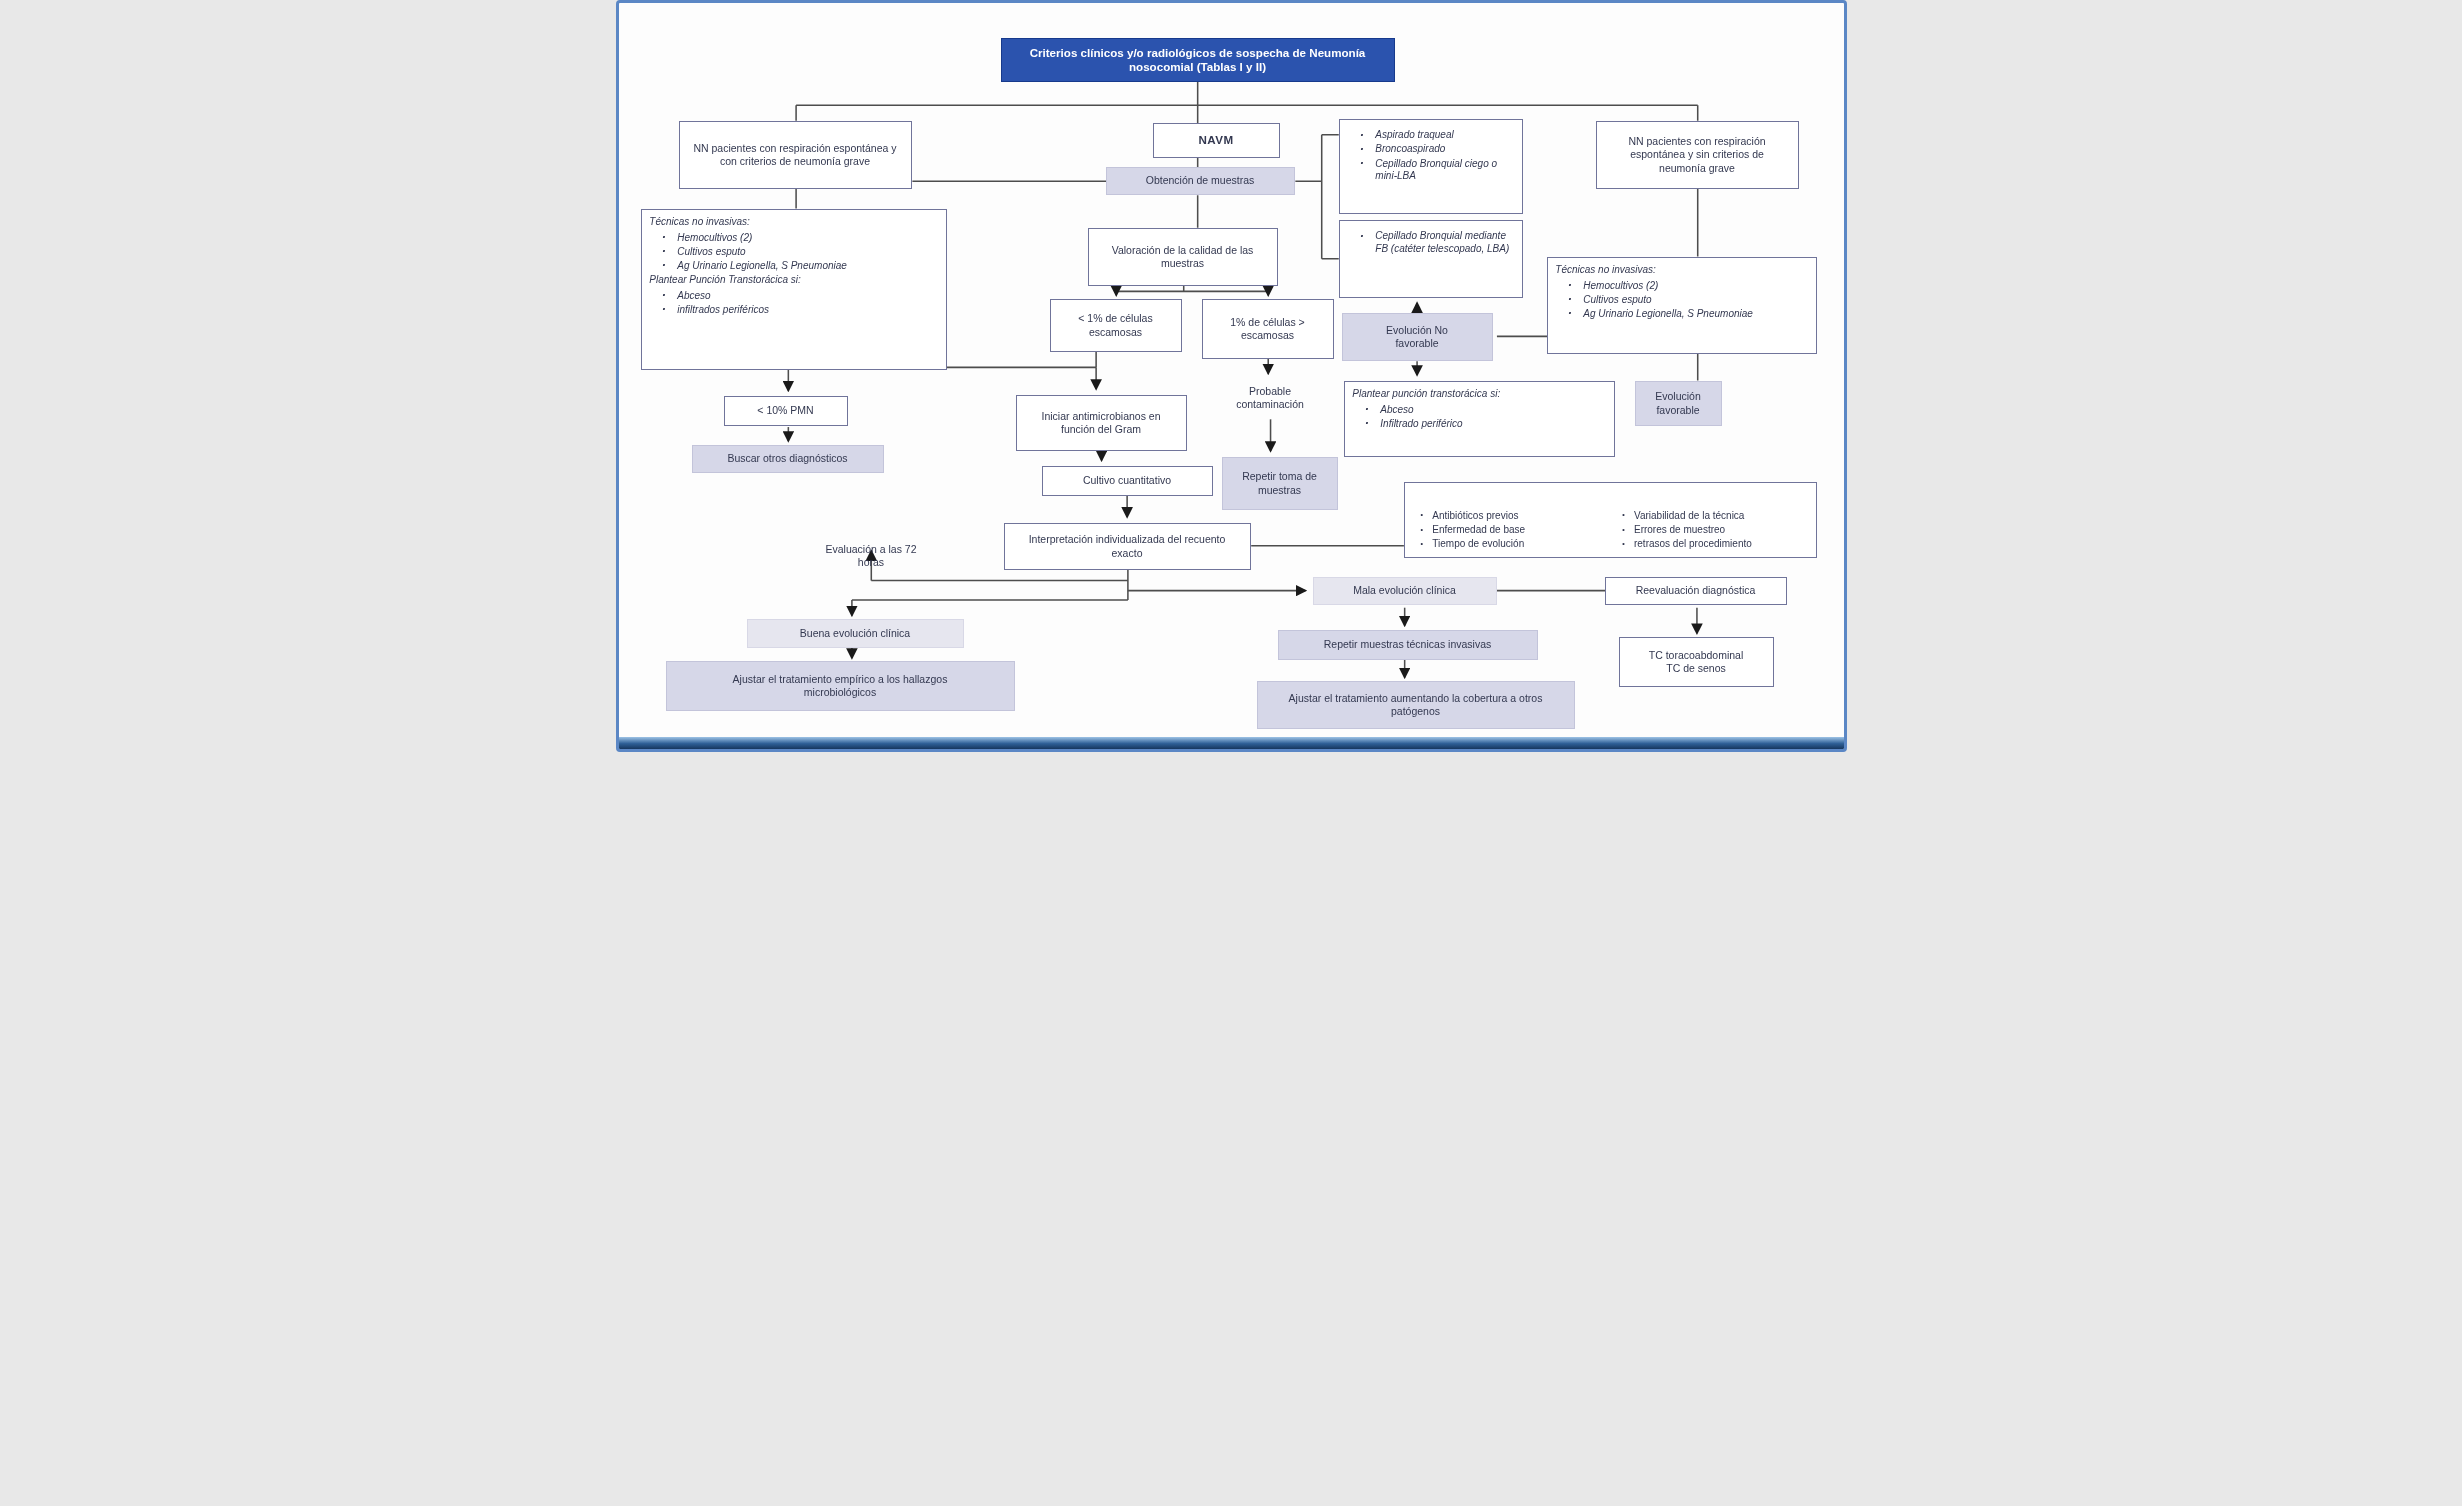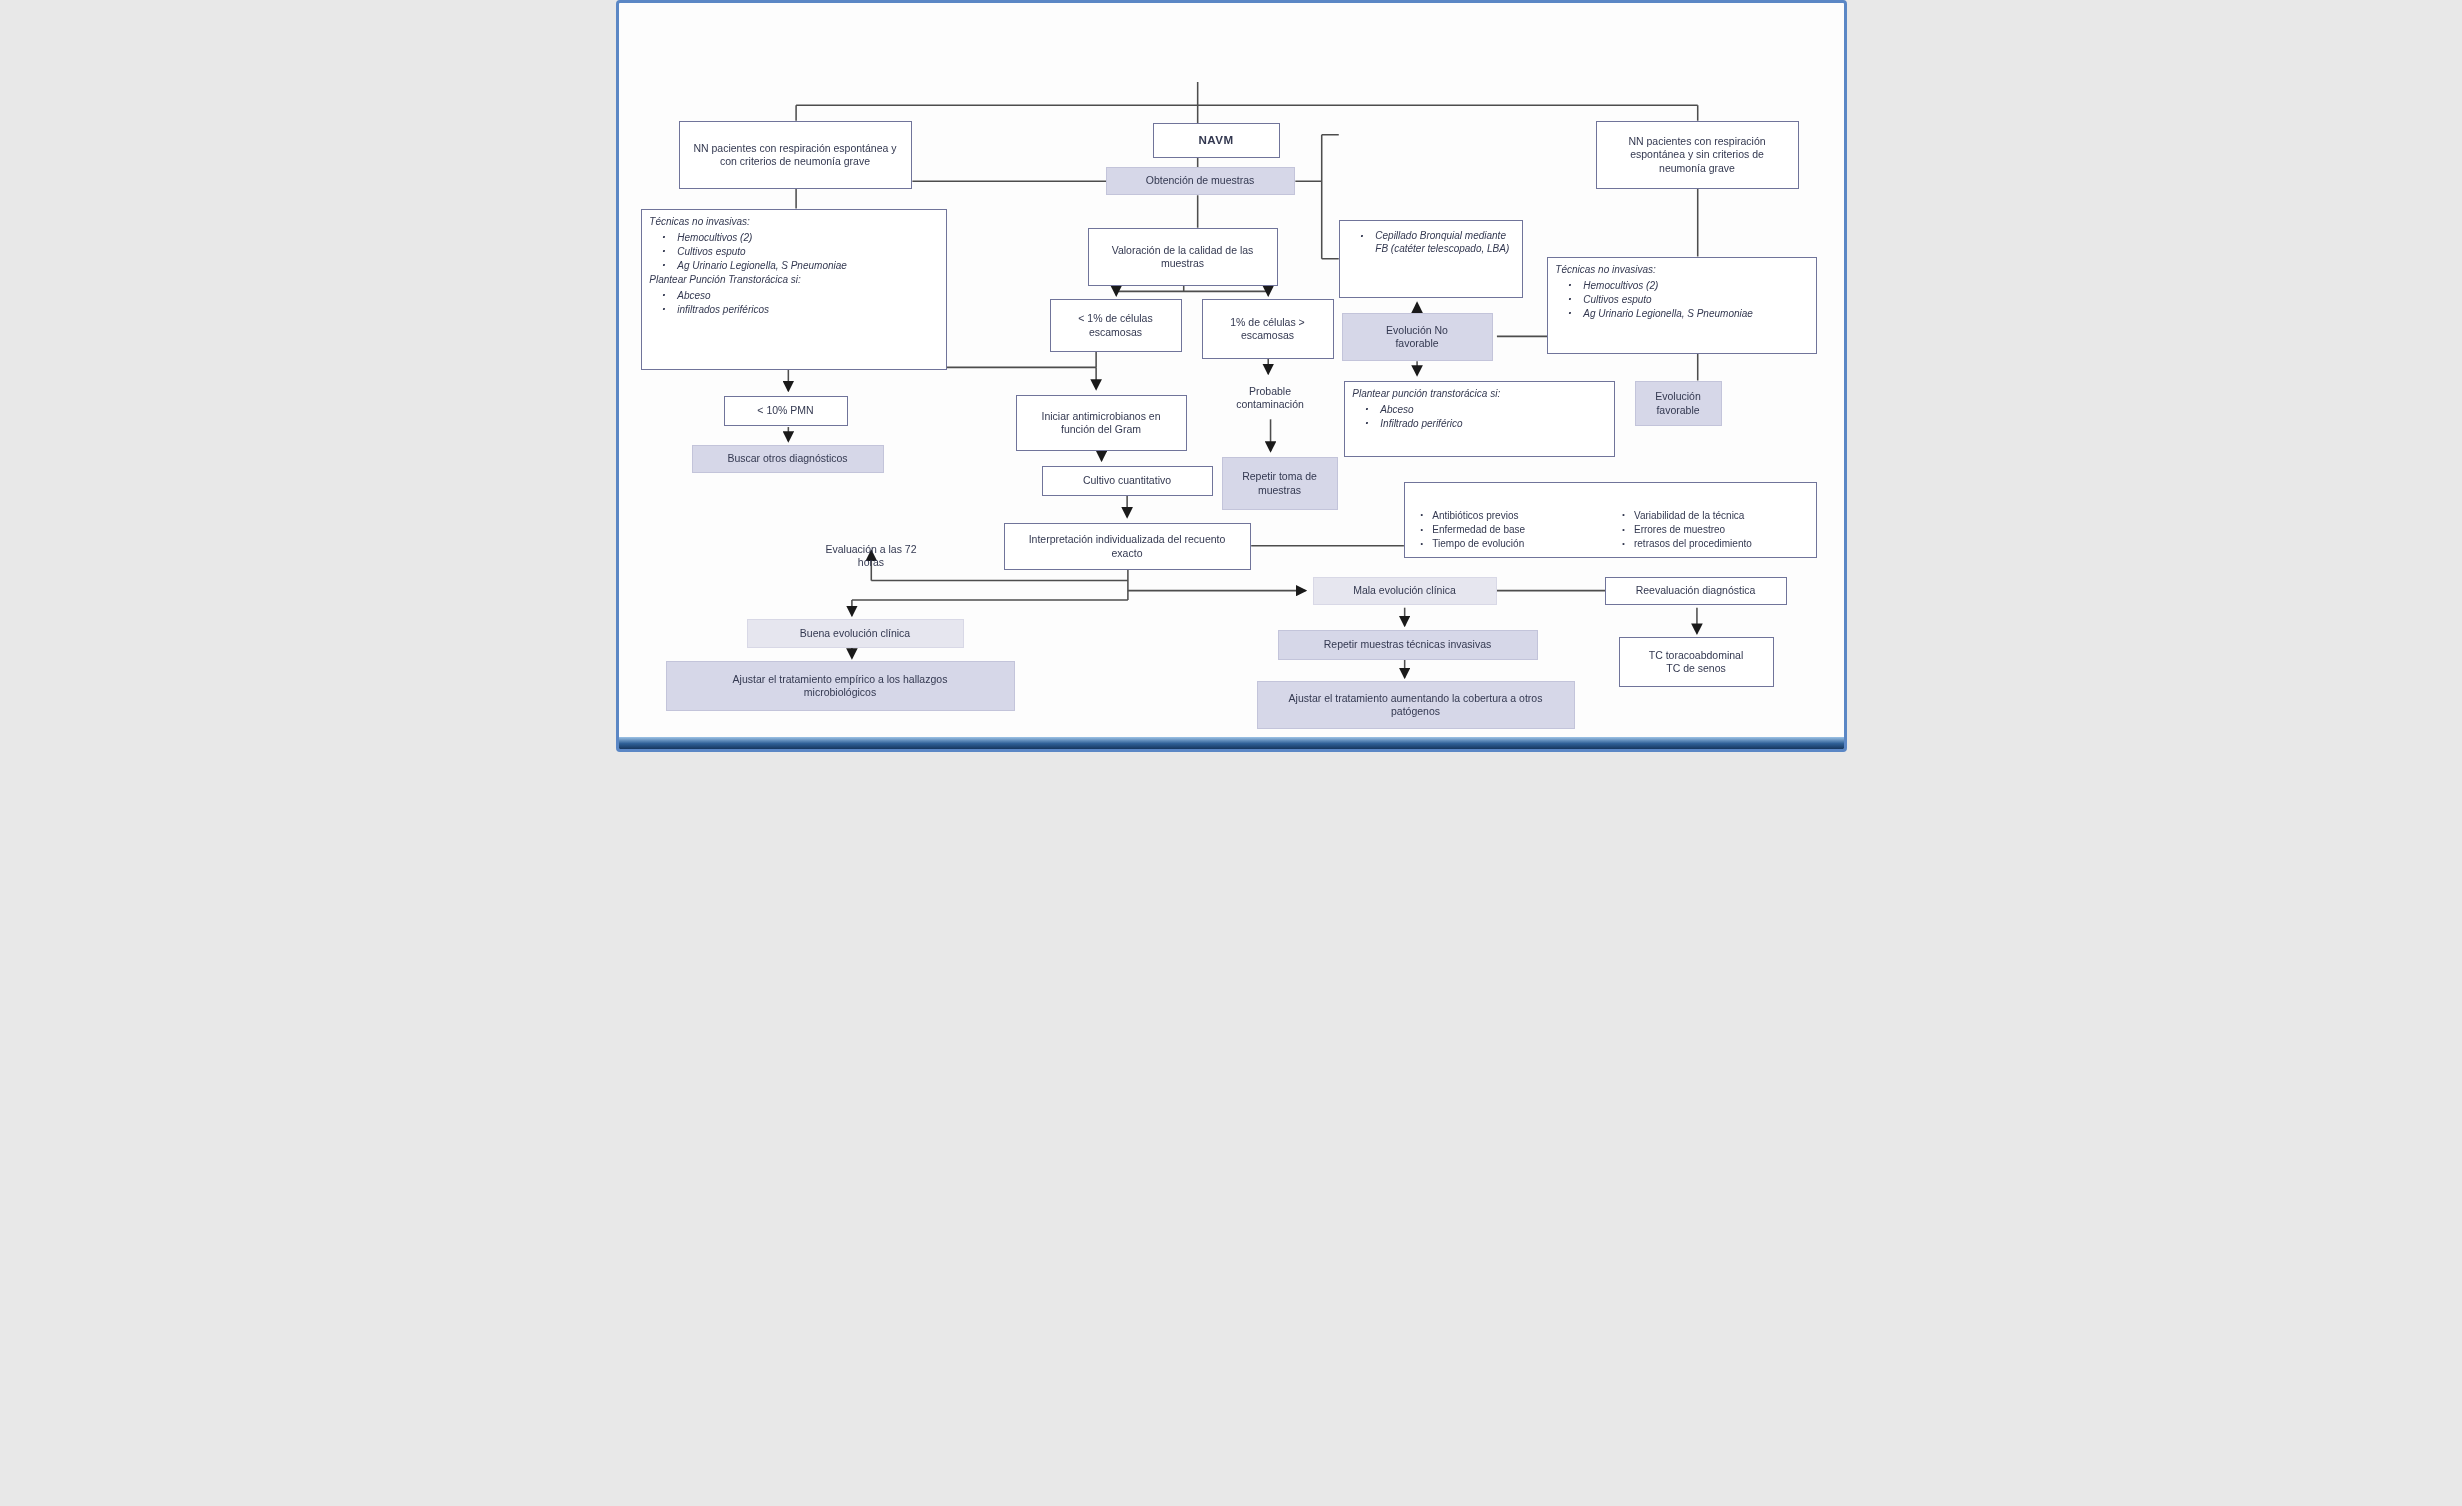--- a/index.html
+++ b/index.html
@@ -81,35 +81,45 @@
       <path d="M300,770 V790" marker-end="url(#ah)"></path>
 
       <path d="M1132,758 H1272"></path>
       <path d="M1013,780 V803" marker-end="url(#ah)"></path>
       <path d="M1013,847 V870" marker-end="url(#ah)"></path>
       <path d="M1390,780 V813" marker-end="url(#ah)"></path>
       <path d="M300,831 V845" marker-end="url(#ah)"></path>
     </g>
   </svg>
 
+  <div class="nd title" style="left:382px;top:35px;width:394px;height:44px;padding:0 11px;">
+    <span>Criterios clínicos y/o radiológicos de sospecha de Neumonía nosocomial (Tablas I y II)</span>
+  </div>
 
   <div class="nd wbox" style="left:60px;top:118px;width:233px;height:68px;padding:0 11px;">
     <span>NN pacientes con respiración espontánea y con criterios de neumonía grave</span>
   </div>
   <div class="nd wbox bold" style="left:534px;top:120px;width:127px;height:35px;justify-content:center;">
     <span>NAVM</span>
   </div>
   <div class="nd wbox" style="left:977px;top:118px;width:203px;height:68px;padding:0 11px;">
     <span>NN pacientes con respiración espontánea y sin criterios de neumonía grave</span>
   </div>
 
   <div class="nd shade" style="left:487px;top:164px;width:189px;height:28px;">
     <span>Obtención de muestras</span>
   </div>
 
+  <div class="nd listbox" style="left:720px;top:116px;width:184px;height:95px;font-size:10px;">
+    <ul>
+      <li>Aspirado traqueal</li>
+      <li>Broncoaspirado</li>
+      <li>Cepillado Bronquial ciego o mini-LBA</li>
+    </ul>
+  </div>
   <div class="nd listbox" style="left:720px;top:217px;width:184px;height:78px;font-size:10px;">
     <ul>
       <li>Cepillado Bronquial mediante FB (catéter telescopado, LBA)</li>
     </ul>
   </div>
 
   <div class="nd listbox" style="left:22px;top:206px;width:306px;height:161px;font-size:10px;">
     <div class="hd">Técnicas no invasivas:</div>
     <ul>
       <li>Hemocultivos (2)</li>

